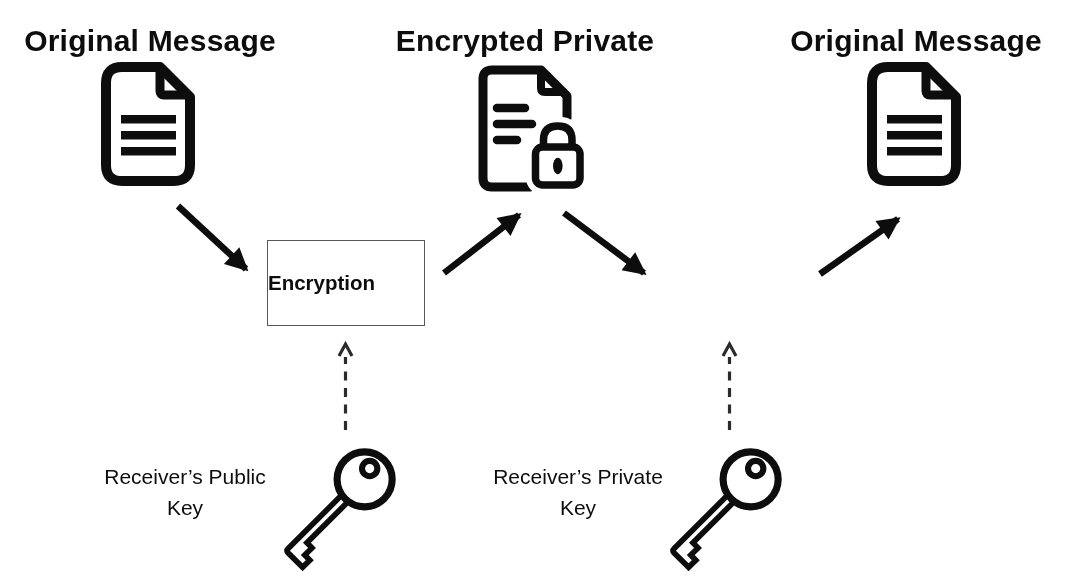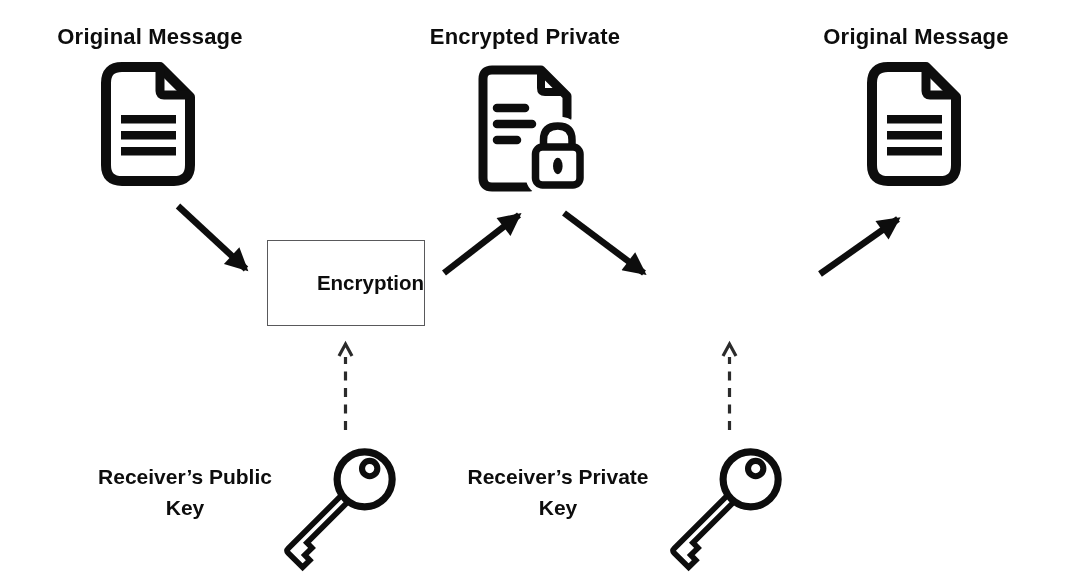--- a/index.html
+++ b/index.html
@@ -2,32 +2,32 @@
 <html><head>
 <meta charset="utf-8">
 <style>
   html,body{margin:0;padding:0;background:#ffffff;}
   .canvas{
     position:relative;width:1071px;height:578px;background:#ffffff;
     font-family:"Liberation Sans", sans-serif;color:#0d0d0d;overflow:hidden;
   }
   .stage-title{
     position:absolute;top:24px;transform:translateX(-50%);
-    font-size:22px;font-weight:700;white-space:nowrap;letter-spacing:.2px;
+    font-size:30px;font-weight:700;white-space:nowrap;letter-spacing:.2px;
   }
   .icon{position:absolute;}
   .icon svg{overflow:visible;display:block;}
   .pbox{
     position:absolute;width:156px;height:84px;background:#ffffff;
-    border:1.6px solid #59595b;display:flex;align-items:center;justify-content:flex-end;
+    border:1.6px solid #59595b;display:flex;align-items:center;justify-content:flex-start;
     font-size:20.5px;font-weight:700;
   }
   .key-label{
     position:absolute;width:200px;top:461px;text-align:center;
-    font-size:21px;font-weight:700;line-height:1.48;
+    font-size:21px;font-weight:400;line-height:1.48;
   }
   .arrow-layer{position:absolute;left:0;top:0;width:1071px;height:578px;}
 </style>
 </head>
 <body>
 
 <div class="canvas">
 
   <svg class="arrow-layer" width="1071" height="578" viewBox="0 0 1071 578">
     <defs>
@@ -104,21 +104,21 @@
   </div>
 
   <div class="pbox" style="left:267px;top:240px">
     <span>Encryption</span>
   </div>
 
   <div class="key-label" style="left:85px">
     <div>Receiver’s Public</div>
     <div>Key</div>
   </div>
-  <div class="key-label" style="left:458px">
+  <div class="key-label" style="left:478px">
     <div>Receiver’s Private</div>
     <div>Key</div>
   </div>
 
   <div class="icon" style="left:292px;top:450px;width:102px;height:102px">
     <svg width="102" height="102" viewBox="0 0 100 100">
       <g transform="rotate(-45 50 50)">
         <path d="M 55 45 H -21 Q -24 45 -24 48 V 68 H -14 V 61 H -4 V 54 H 55 Z" fill="#ffffff" stroke="#0d0d0d" stroke-width="5.5" stroke-linejoin="miter"></path>
         <circle cx="80" cy="50" r="27" fill="#ffffff" stroke="#0d0d0d" stroke-width="7"></circle>
         <circle cx="91" cy="46" r="7.5" fill="#ffffff" stroke="#0d0d0d" stroke-width="6"></circle>

